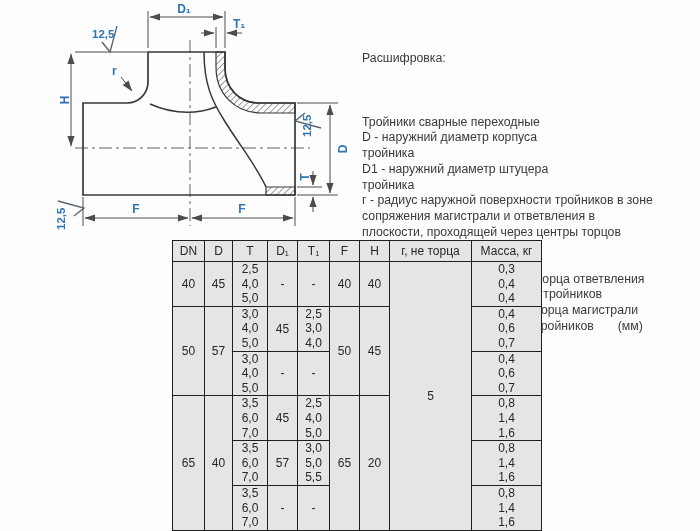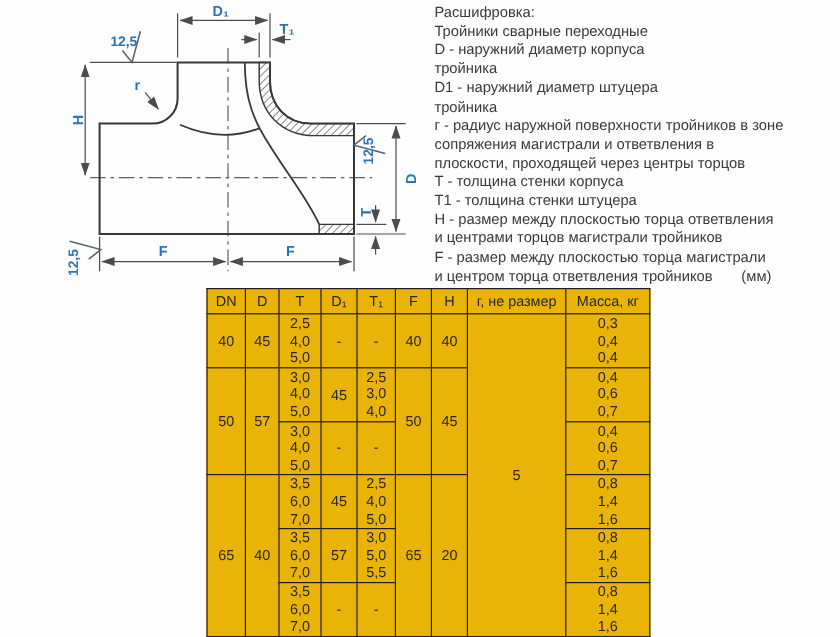--- a/index.html
+++ b/index.html
@@ -1,23 +1,23 @@
 <!DOCTYPE html>
 <html><head>
 <meta charset="utf-8">
 <style>
   html,body{margin:0;padding:0;background:#fff;}
   .page{position:relative;width:700px;height:531px;background:#fdfdfd;
         font-family:"Liberation Sans",sans-serif;overflow:hidden;}
   .drawing{position:absolute;left:0;top:0;width:360px;height:240px;}
   .decode{position:absolute;left:362px;top:3px;width:336px;color:#3a3a3a;
           font-size:12.3px;line-height:15.7px;}
-  .decode .t{white-space:pre-wrap;}
+  .decode .t{white-space:pre-wrap;margin-top:48px;}
   table.spec{position:absolute;left:172px;top:240px;border-collapse:collapse;
-             table-layout:fixed;background:#eab308;}
+             table-layout:fixed;background:#e5e5e5;}
   .spec th,.spec td{border:1.4px solid #1f1f1f;text-align:center;vertical-align:middle;
              font-size:12px;color:#272727;padding:0;font-weight:normal;}
   .spec th{height:20px;}
   .spec tbody tr{height:44px;}
   .spec td.ml{white-space:pre-line;line-height:14.6px;}
   svg text{font-family:"Liberation Sans",sans-serif;}
   .dimlbl{fill:#2d74b4;font-size:12px;font-weight:bold;}
   .dimlbl.sm{font-size:11.5px;}
 </style>
 </head>
@@ -124,21 +124,21 @@
     </colgroup>
     <thead>
       <tr>
         <th>DN</th>
         <th>D</th>
         <th>T</th>
         <th>D₁</th>
         <th>T₁</th>
         <th>F</th>
         <th>H</th>
-        <th>г, не размер</th>
+        <th>г, не торца</th>
         <th>Масса, кг</th>
       </tr>
     </thead>
     <tbody>
       <tr>
         <td>40</td>
         <td>45</td>
         <td class="ml">2,5
 4,0
 5,0</td>

